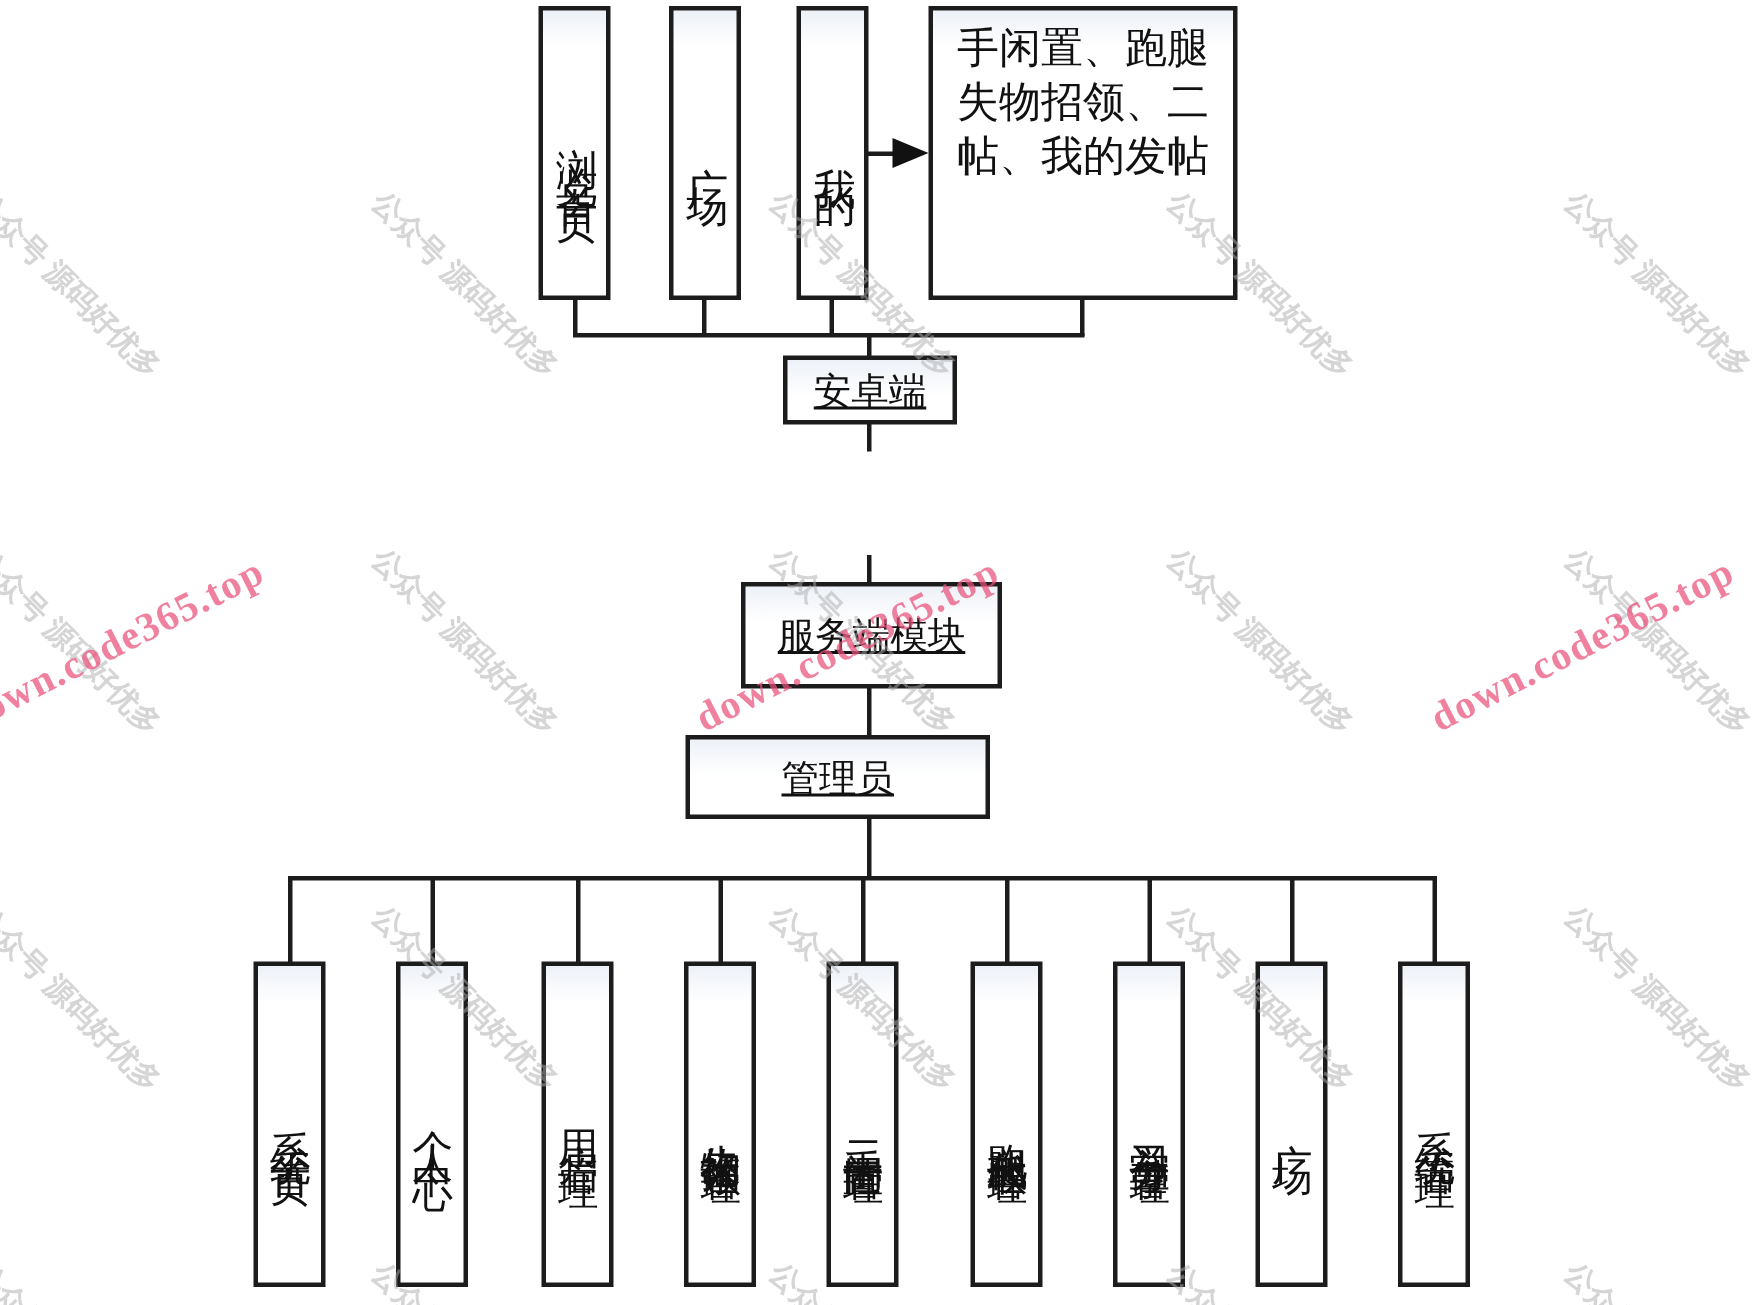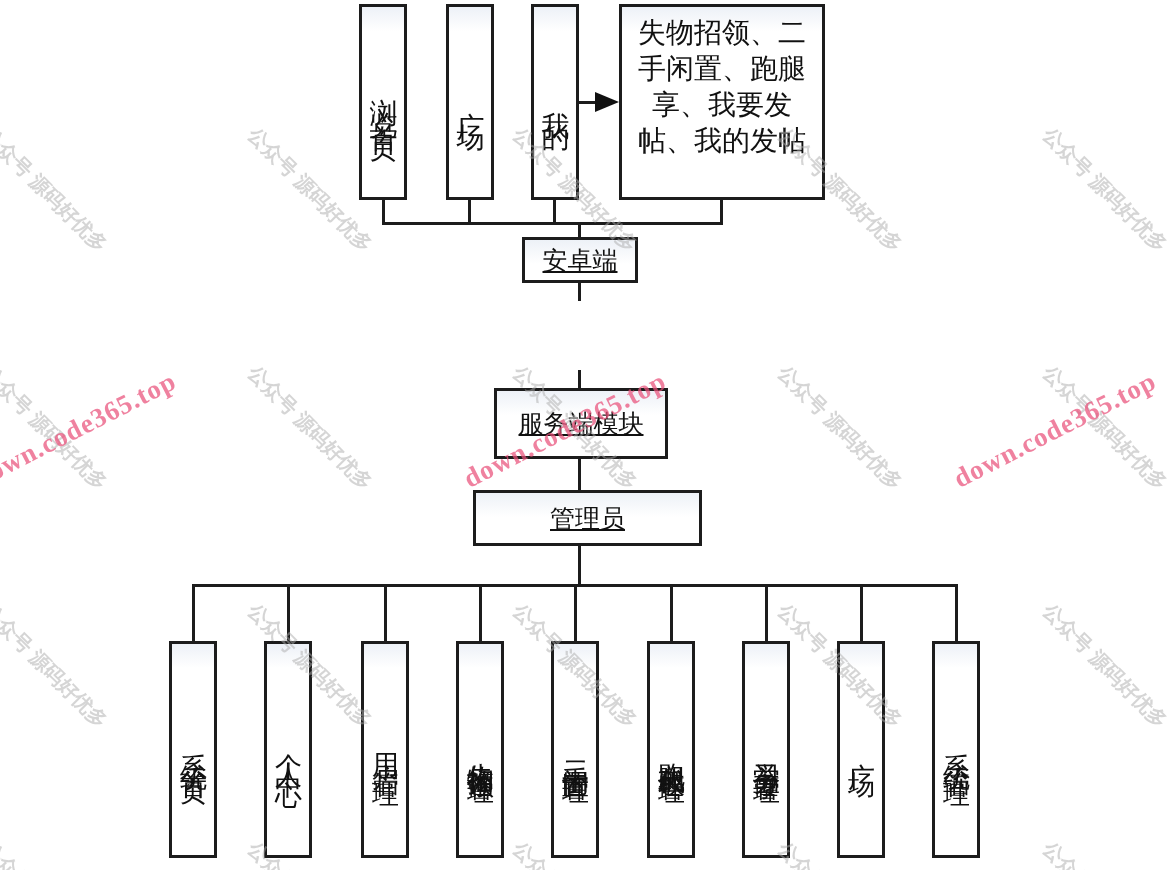--- a/index.html
+++ b/index.html
@@ -82,23 +82,22 @@
     <span class="vlabel top-v">广场</span>
   </div>
   <div class="node" style="left:531px; top:4px; width:48px; height:196px;">
     <span class="vlabel top-v">我的</span>
   </div>
 
   <div class="arrow-shaft"></div>
   <div class="arrow-head"></div>
 
   <div class="node features-box" style="left:619px; top:4px; width:206px; height:196px;">
+    <div class="features-line">手闲置、跑腿</div>
     <div class="features-line">失物招领、二</div>
-    <div class="features-line">手闲置、跑腿</div>
-    <div class="features-line">享、我要发</div>
     <div class="features-line">帖、我的发帖</div>
   </div>
 
   <div class="vline" style="left:382px; top:199px; height:25px;"></div>
   <div class="vline" style="left:468px; top:199px; height:25px;"></div>
   <div class="vline" style="left:553px; top:199px; height:25px;"></div>
   <div class="vline" style="left:720px; top:199px; height:25px;"></div>
   <div class="hline" style="left:382px; top:222px; width:341px;"></div>
   <div class="vline" style="left:578px; top:222px; height:16px;"></div>
 
@@ -107,21 +106,21 @@
   </div>
   <div class="vline" style="left:578px; top:282px; height:19px;"></div>
 
   <div class="vline" style="left:578px; top:370px; height:19px;"></div>
 
   <div class="node" style="left:494px; top:388px; width:174px; height:71px;">
     <span class="hlabel" style="font-size:25px;">服务端模块</span>
   </div>
   <div class="vline" style="left:578px; top:458px; height:33px;"></div>
 
-  <div class="node" style="left:473px; top:490px; width:229px; height:56px;">
+  <div class="node" style="left:457px; top:490px; width:203px; height:56px;">
     <span class="hlabel" style="font-size:25px;">管理员</span>
   </div>
   <div class="vline" style="left:578px; top:545px; height:41px;"></div>
 
   <div class="hline" style="left:192px; top:584px; width:766px;"></div>
   <div class="vline" style="left:192px; top:585px; height:57px;"></div>
   <div class="vline" style="left:287px; top:585px; height:57px;"></div>
   <div class="vline" style="left:384px; top:585px; height:57px;"></div>
   <div class="vline" style="left:479px; top:585px; height:57px;"></div>
   <div class="vline" style="left:574px; top:585px; height:57px;"></div>

